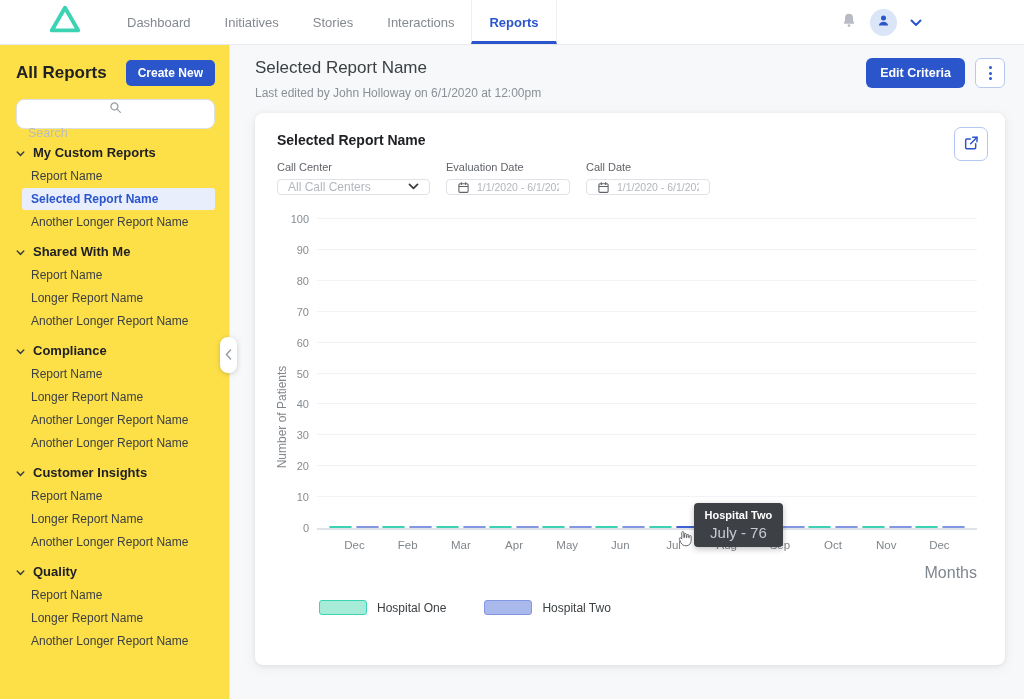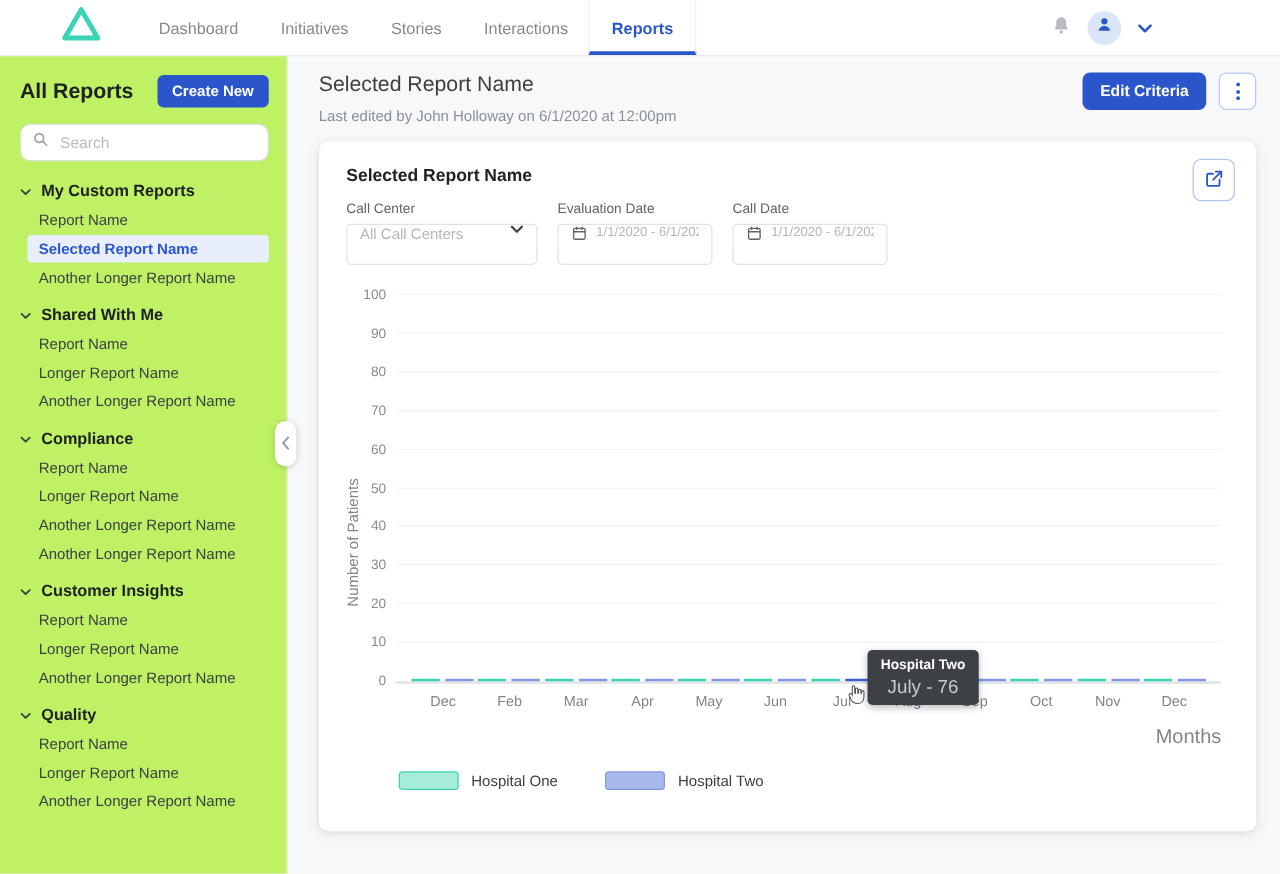--- a/index.html
+++ b/index.html
@@ -14,27 +14,27 @@
   .logo-wrap { margin-left:46px; display:flex; align-items:center; }
   .nav-items { display:flex; margin-left:26px; }
   .nav-item { padding:0 17px; display:flex; align-items:center; font-size:13px; color:#84898f; cursor:pointer; }
   .nav-item.active { color:#2b55cb; font-weight:bold; border-left:1px solid #eef0f3; border-right:1px solid #eef0f3;
     border-bottom:3px solid #2b55cb; padding-top:3px; }
   .nav-right { margin-left:auto; margin-right:102px; display:flex; align-items:center; gap:13px; }
   .icon-btn { background:none; border:none; padding:0; cursor:pointer; display:flex; align-items:center; }
   .avatar { width:27px; height:27px; border-radius:50%; background:#dbe5f8; display:flex; align-items:center; justify-content:center; cursor:pointer; }
   
   .shell { display:flex; height:654px; }
-  .sidebar { width:230px; background:#bef264; border-right:1px solid #e5e7ea; padding:15px 10px 0 16px; flex-shrink:0; }
+  .sidebar { width:230px; background:#fde047; border-right:1px solid #e5e7ea; padding:15px 10px 0 16px; flex-shrink:0; }
   .sb-head { display:flex; align-items:center; justify-content:space-between; padding-right:4px; }
   .sb-title { font-size:17px; font-weight:bold; color:#202124; }
   .btn-primary { background:#2b55cb; color:#fff; border:none; border-radius:5px; font-size:12px; font-weight:bold;
     padding:6px 12px; cursor:pointer; font-family:inherit; }
   .search { margin-top:13px; margin-right:4px; height:30px; border:1px solid #dcdfe3; border-radius:8px;
-    display:flex; align-items:center; padding:0 9px; gap:7px; background:#fff; }
+    display:flex; align-items:center; padding:0 9px; gap:7px; background:#fff;flex-direction:column; }
   .search input { border:none; outline:none; font-size:12.5px; color:#3c4043; width:100%; font-family:inherit; background:transparent; }
   ::placeholder { color:#b8bcc2; }
   .tree { margin-top:12px; }
   .tree-section { margin-top:7px; }
   .tree-header { display:flex; align-items:center; gap:8px; font-size:13px; font-weight:bold; color:#202124;
     padding:4px 0; cursor:pointer; }
   .tree-item { font-size:12px; color:#3c4043; padding:4px 8px 4px 9px; margin:1px 4px 1px 6px; border-radius:3px; cursor:pointer; }
   .tree-item.selected { background:#e8eefc; color:#2b55cb; font-weight:bold; }
   .collapse-pill { position:absolute; left:220px; top:337px; width:17px; height:36px; background:#fff; border-radius:8px;
     box-shadow:0 1px 5px rgba(60,64,67,.25); display:flex; align-items:center; justify-content:center; cursor:pointer; z-index:20; border:none; }
@@ -49,22 +49,22 @@
     display:flex; flex-direction:column; align-items:center; justify-content:center; gap:2.5px; cursor:pointer; }
   .kebab-btn i { width:3px; height:3px; border-radius:50%; background:#2b55cb; }
   
   .card { margin:13px 19px 0 25px; background:#fff; border-radius:8px; position:relative; height:552px;
     box-shadow:0 1px 4px rgba(60,64,67,.10), 0 3px 14px rgba(60,64,67,.06); padding:19px 22px 0 22px; }
   .card-title { font-size:14px; font-weight:bold; color:#202124; }
   .export-btn { position:absolute; top:14px; right:17px; width:34px; height:34px; background:#fff;
     border:1px solid #b3c6f4; border-radius:7px; display:flex; align-items:center; justify-content:center; cursor:pointer; }
   .filters { display:flex; gap:16px; margin-top:13px; }
   .filter label { display:block; font-size:11px; color:#5f6368; }
-  .control { margin-top:6px; height:33px; border:1px solid #dfe2e6; border-radius:4px; background:#fff;
-    display:flex; padding:0 10px; gap:7px; cursor:pointer; }
+  .control { margin-top:6px; height:16px; border:1px solid #dfe2e6; border-radius:4px; background:#fff;
+    display:flex; align-items:center; padding:0 10px; gap:7px; cursor:pointer; }
   .control .val { font-size:12px; color:#b2b6bc; flex:1; white-space:nowrap; overflow:hidden; }
   .control.date .val { font-size:10.5px; }
   
   .chart { margin:24px 6px 0 40px; position:relative; }
   .plot { position:relative; height:311px; border-bottom:2px solid #dfe3e7; }
   .gridline { position:absolute; left:0; right:0; height:0; border-top:1px solid #f1f3f5; }
   .yticks { position:absolute; left:-46px; top:0; bottom:0; width:38px; }
   .ytick { position:absolute; right:0; font-size:11px; color:#868c92; transform:translateY(50%); }
   .ylabel { position:absolute; left:-35px; top:50%; transform:translate(-50%,-50%) rotate(-90deg);
     font-size:12px; color:#80868b; white-space:nowrap; }

